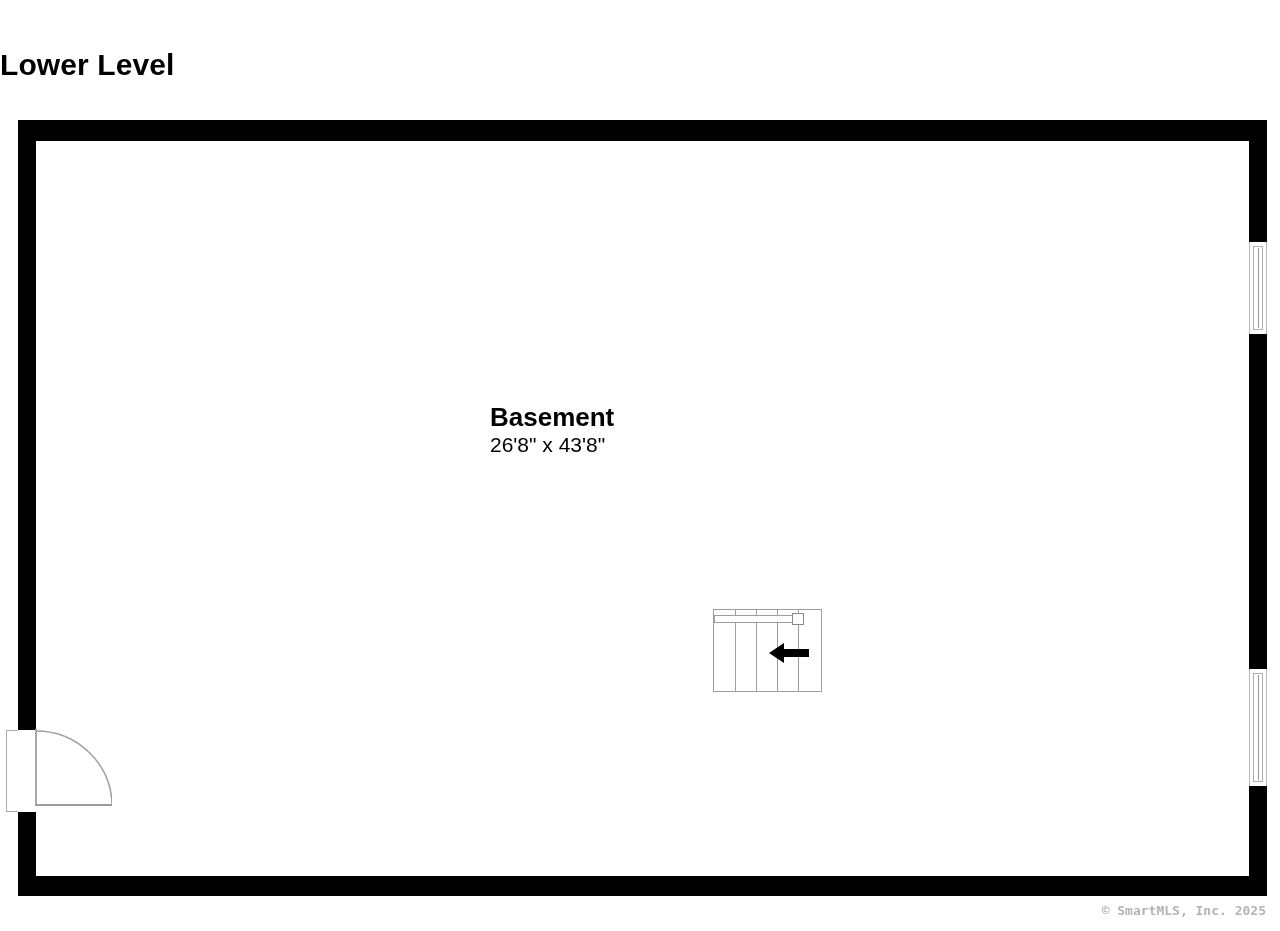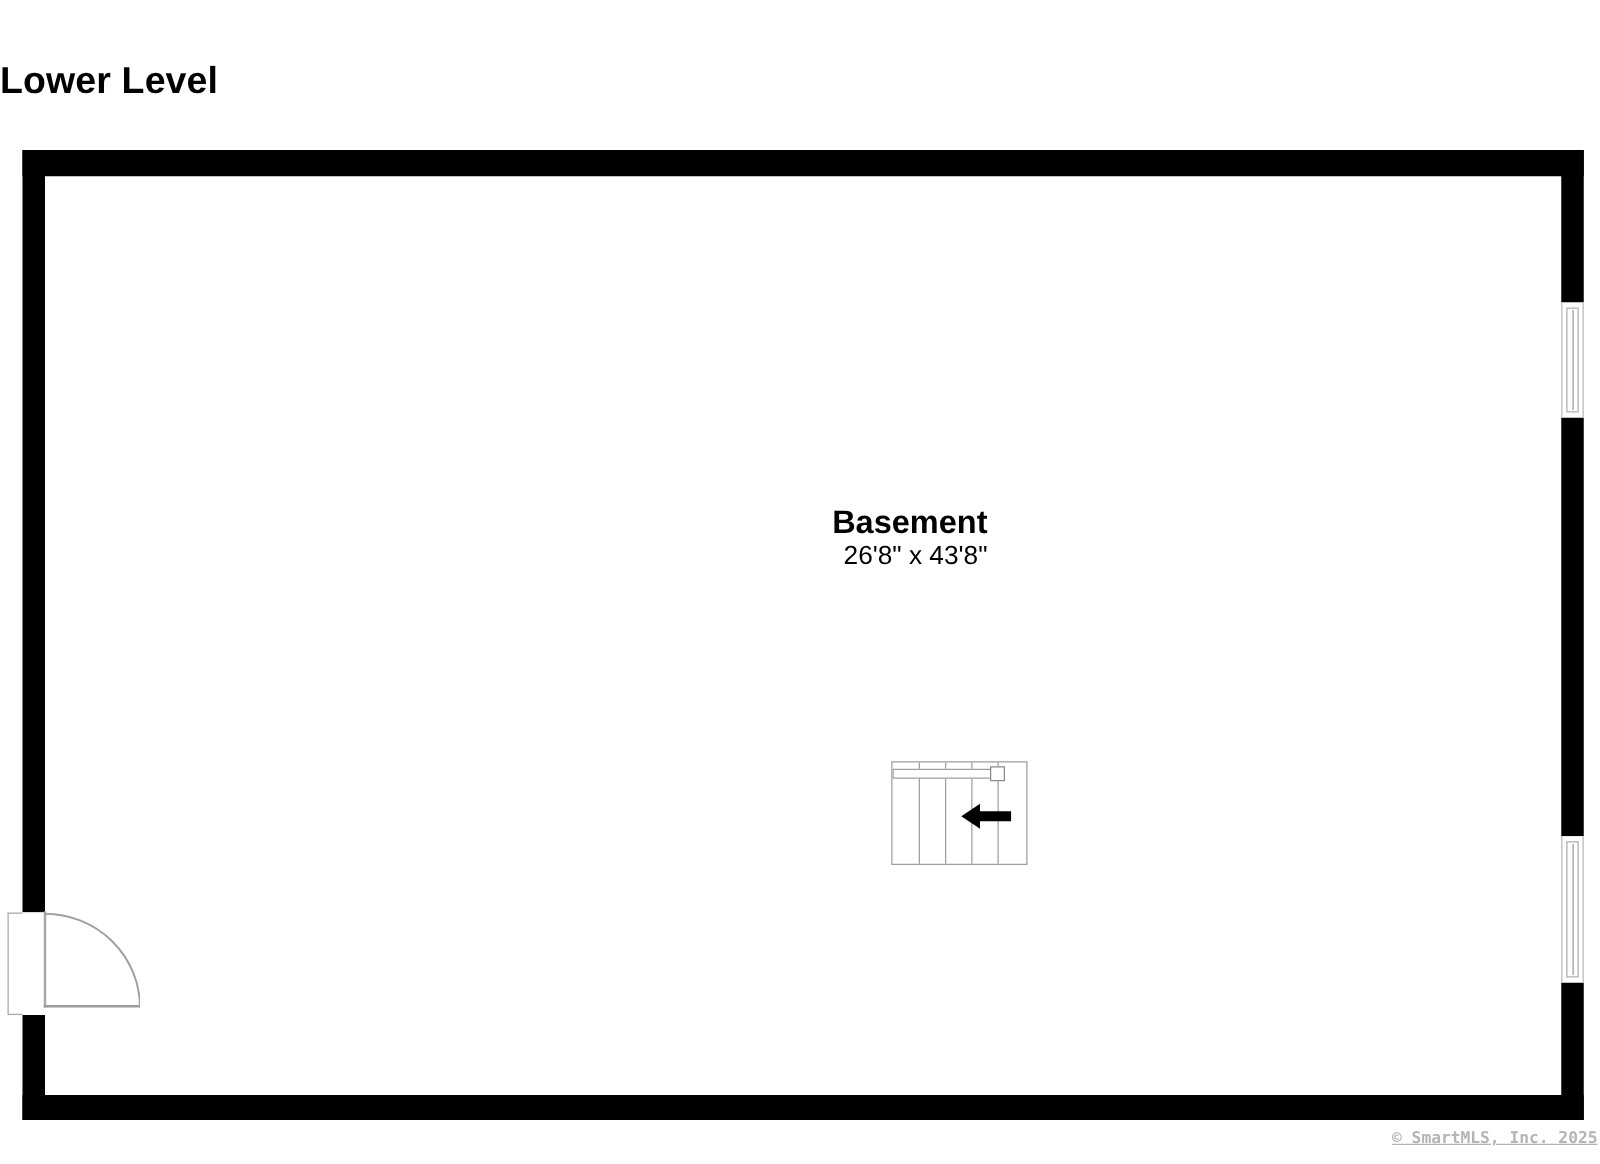--- a/index.html
+++ b/index.html
@@ -169,21 +169,21 @@
     left: 29px;
     top: 5px;
     width: 2px;
     height: 77px;
     background: #a8a8a8;
   }
 
   
   .room-label {
     position: absolute;
-    text-align: right;
+    text-align: left;
     color: #000000;
   }
   .room-label .room-name {
     font-size: 26px;
     font-weight: bold;
     line-height: 30px;
     white-space: nowrap;
   }
   .room-label .room-dims {
     font-size: 21px;
@@ -242,29 +242,28 @@
     left: 56px;
     top: 33px;
     width: 40px;
     height: 22px;
   }
   .stair-arrow svg { display: block; }
 
   
   .copyright {
     position: absolute;
-    right: 2px;
+    right: 14px;
     bottom: 13px;
     font-family: "DejaVu Sans Mono", monospace;
     font-size: 13px;
     font-weight: bold;
     color: #b4b4b4;
     white-space: nowrap;
     letter-spacing: 0px;
-    text-decoration: underline;
   }
 </style>
 </head>
 <body>
 
 <div id="plan-root">
 
   <div class="plan-title">Lower Level</div>
 
   <div class="building">

